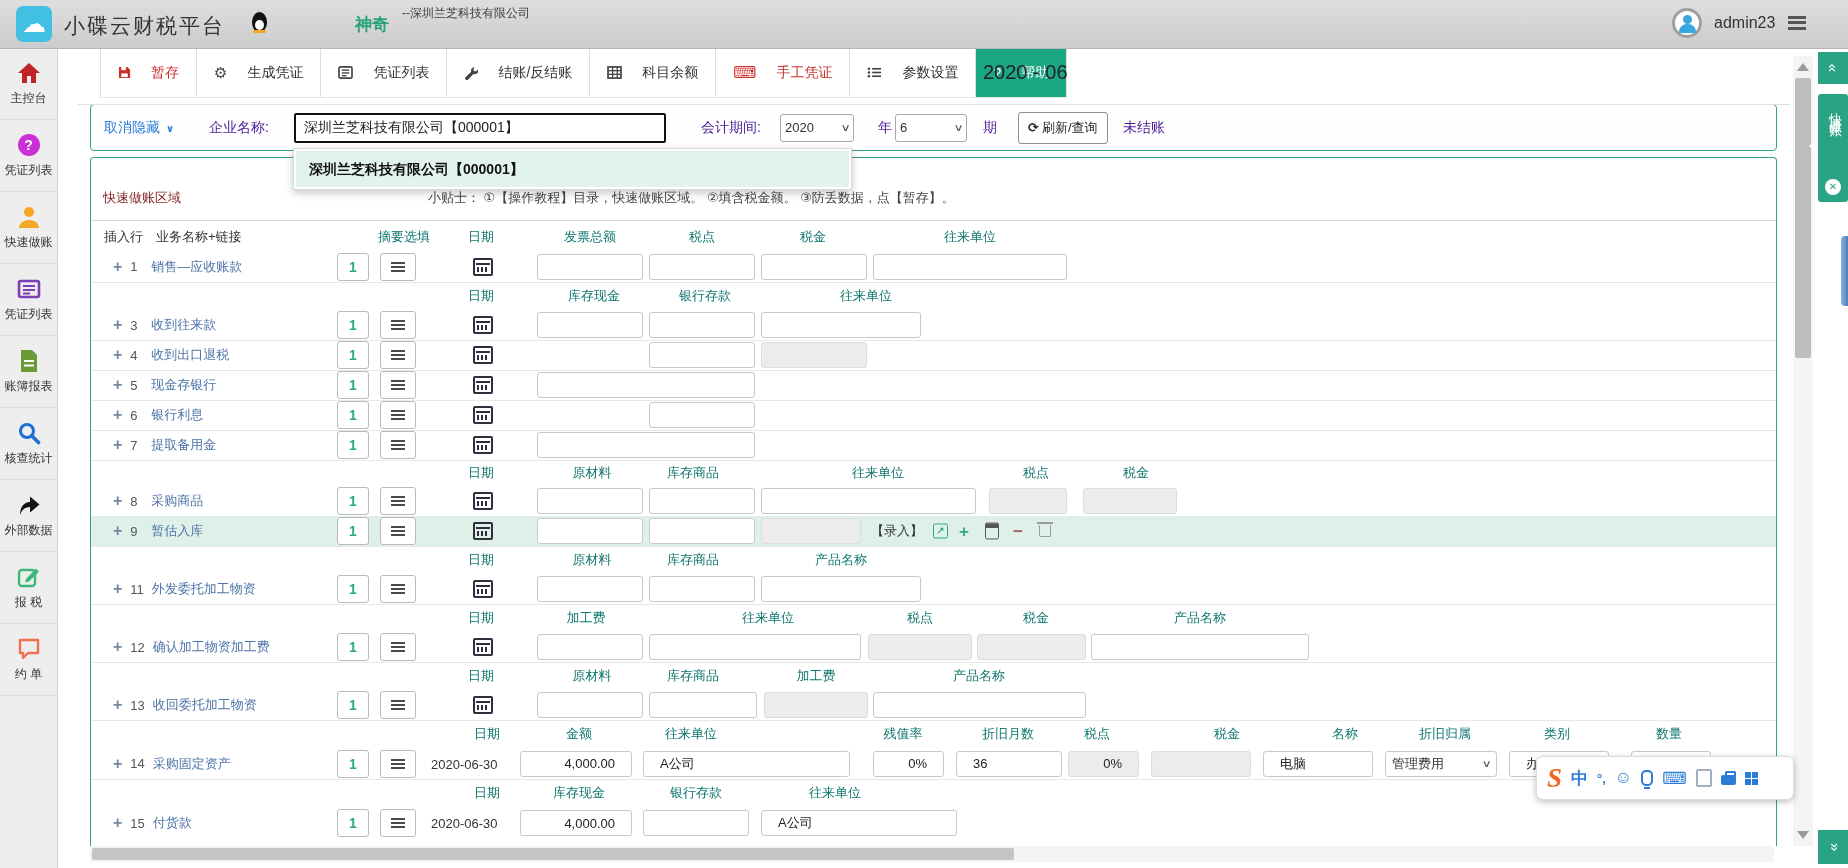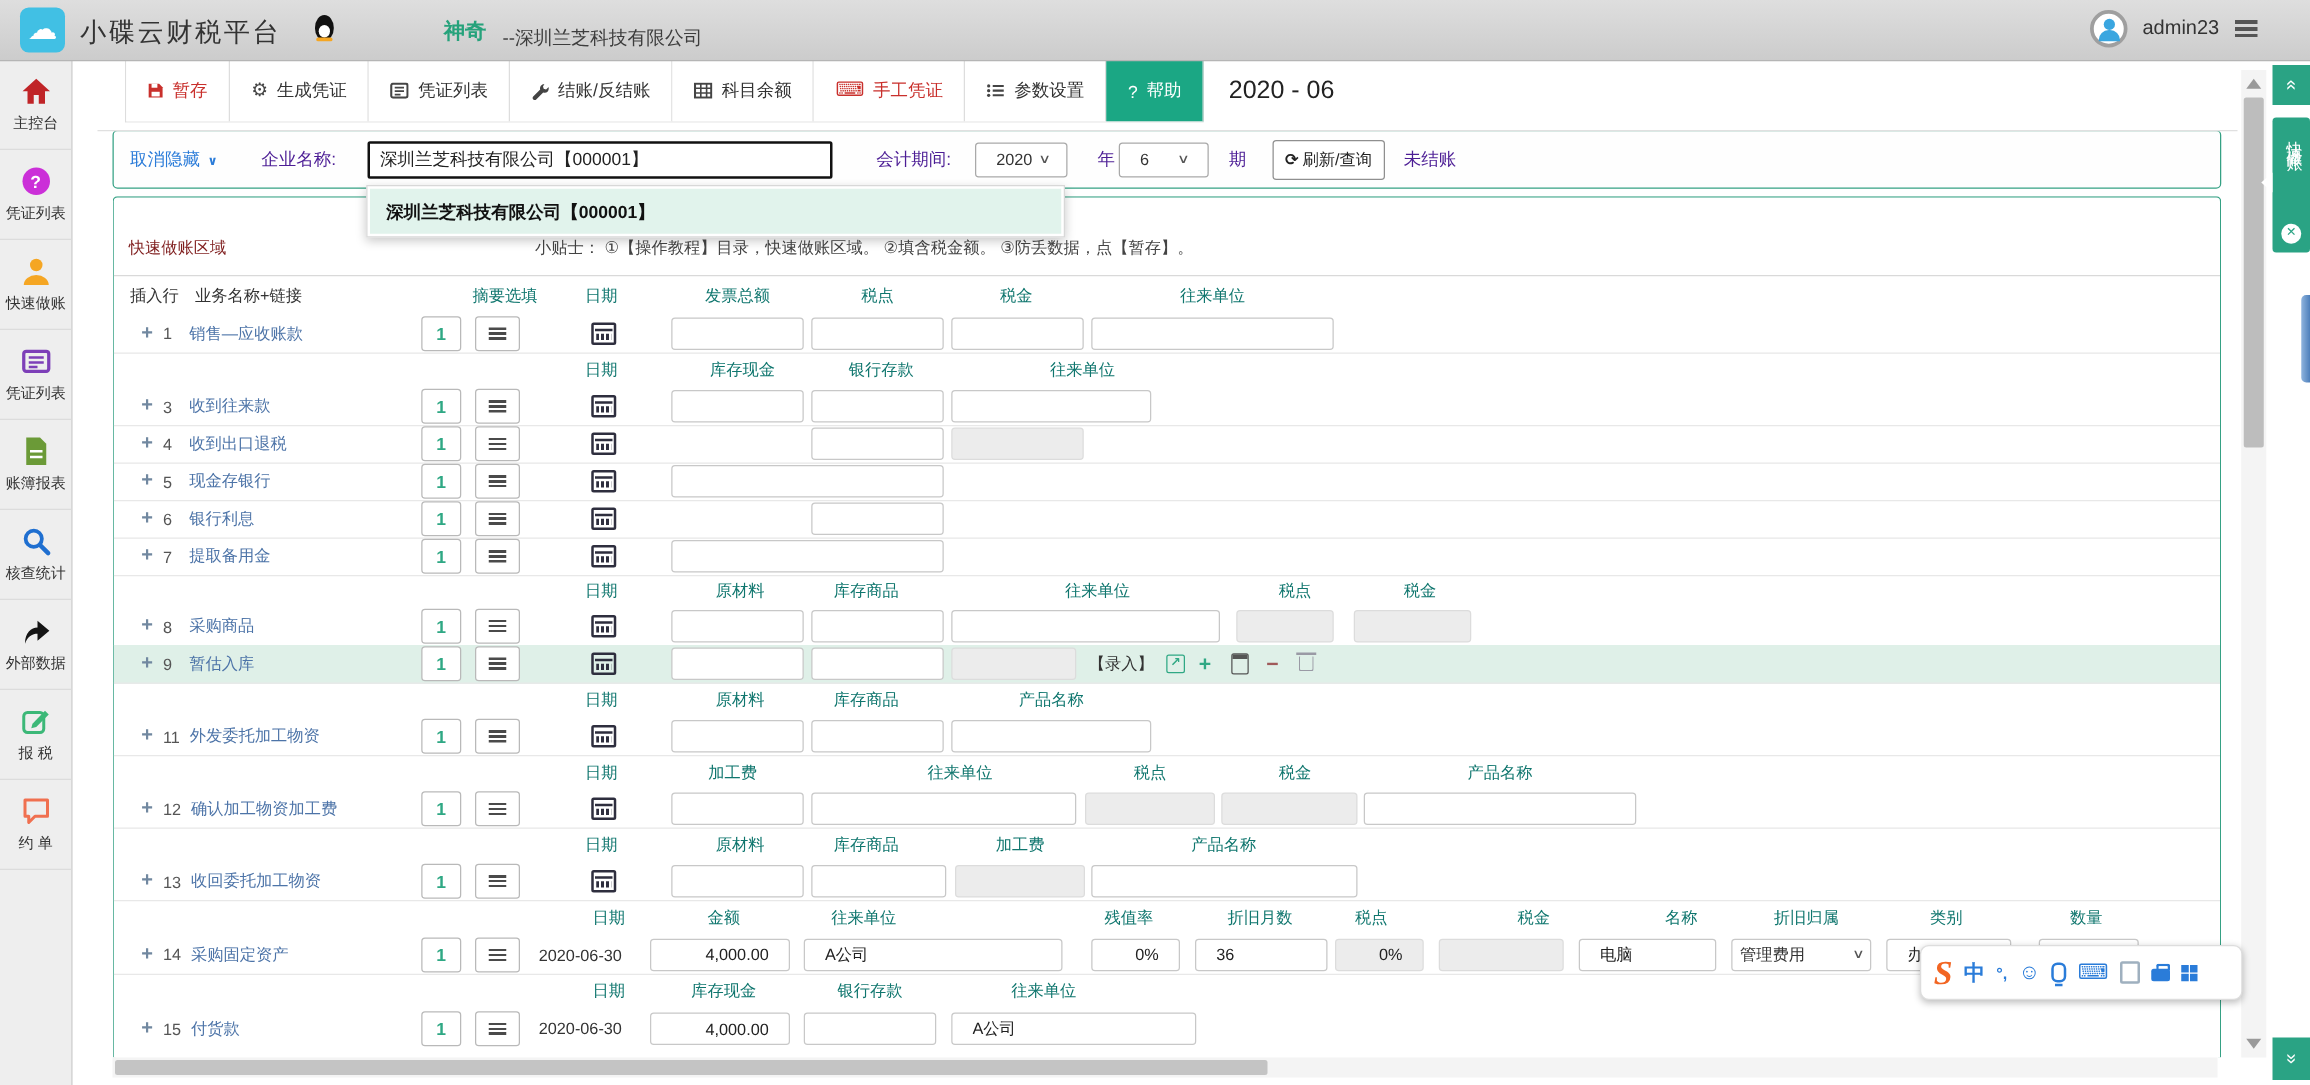--- a/index.html
+++ b/index.html
@@ -9,33 +9,33 @@
   .topbar{position:absolute;left:0;top:0;width:1848px;height:48px;
           background:linear-gradient(#dedede,#cccccc);border-bottom:1px solid #b5b5b5;z-index:30}
   .logo{position:absolute;left:16px;top:6px;width:36px;height:36px;border-radius:7px;background:#41c0e4;
         color:#fff;font-size:24px;text-align:center;line-height:36px}
   .apptitle{position:absolute;left:64px;top:12px;font-size:21px;color:#333;letter-spacing:2px}
   .qq{position:absolute;left:252px;top:12px;width:15px;height:20px;background:#111;
       border-radius:50% 50% 46% 46%}
   .qq::before{content:"";position:absolute;left:3px;top:8px;width:9px;height:10px;background:#fff;border-radius:50%}
   .qq::after{content:"";position:absolute;left:1px;bottom:-1px;width:13px;height:3px;background:#f5a623;border-radius:2px}
   .acct{position:absolute;left:355px;top:13px;font-size:17px;color:#26a27b;font-weight:bold}
-  .acctco{position:absolute;left:402px;top:21px;font-size:15px;color:#3d3d3d}
+  .acctco{position:absolute;left:402px;top:5px;font-size:12px;color:#3d3d3d}
   .avatar{position:absolute;left:1672px;top:8px;width:30px;height:30px;border-radius:50%;
           background:#fff;border:3px solid #9f9f9f;box-sizing:border-box}
   .avatar::before{content:"";position:absolute;left:8px;top:4px;width:9px;height:9px;border-radius:50%;background:#3aa6e0}
   .avatar::after{content:"";position:absolute;left:4px;top:13px;width:17px;height:9px;border-radius:8px 8px 0 0;background:#3aa6e0}
   .uname{position:absolute;left:1714px;top:14px;font-size:16px;color:#333}
   .burger{position:absolute;left:1788px;top:16px;width:18px;height:14px;
           background:repeating-linear-gradient(#555 0 3px,transparent 3px 5.5px)}
   
   .toolbar{position:absolute;left:78px;top:48px;width:1712px;height:56px;background:#fff;
            border-bottom:1px solid #e0e0e0;z-index:5}
   .btngroup{position:absolute;left:22px;top:0;height:49px;display:flex;border-left:1px solid #ddd;border-bottom:1px solid #e6e6e6;background:#fff}
-  .tbtn{height:49px;padding:0 17px;display:flex;align-items:center;gap:7px;border-right:1px solid #ddd;
+  .tbtn{height:49px;padding:0 17px;display:flex;align-items:center;gap:20px;border-right:1px solid #ddd;
         font-size:14px;color:#333;cursor:pointer;background:#fff}
   .tbtn.red{color:#c9302c}
   .tbtn.primary{background:#1ba784;color:#fff}
   .mi{display:inline-block;line-height:0}
   .period{position:absolute;left:905px;top:13px;font-size:20px;color:#222}
   
   .sidebar{position:absolute;left:0;top:48px;width:58px;height:820px;background:#eeeeee;
            border-right:1px solid #d0d0d0;box-sizing:border-box;z-index:6}
   .sitem{height:71px;border-bottom:1px solid #dcdcdc;display:flex;flex-direction:column;
          align-items:center;justify-content:center;gap:5px;cursor:pointer}
@@ -45,21 +45,21 @@
        font-size:14px;text-align:center;line-height:22px}
   
   .fpanel{position:absolute;left:90px;top:104px;width:1687px;height:47px;border:1px solid #35a184;
           border-radius:4px;background:#fefefe;box-sizing:border-box;z-index:4}
   .fitem{position:absolute;top:50%;transform:translateY(-50%);font-size:14px;color:#4c1d95;white-space:nowrap}
   .linkblue{color:#2b7cd9;cursor:pointer}
   .cinput{position:absolute;left:203px;top:8px;width:372px;height:30px;border:2px solid #111;border-radius:2px;
           font-size:14px;padding:0 8px;box-sizing:border-box;font-family:inherit;color:#222;background:#fff}
   .sel{position:absolute;top:50%;transform:translateY(-50%);height:28px;border:1px solid #a9a9a9;border-radius:3px;
        background:#fff;font-size:13px;color:#333;display:flex;align-items:center;justify-content:space-between;
-       padding:0 16px;box-sizing:border-box;cursor:pointer}
+       padding:0 4px;box-sizing:border-box;cursor:pointer}
   .chev{font-size:10px;color:#555;transform:scaleX(1.4);margin-left:6px}
   .rbtn{position:absolute;left:927px;top:50%;transform:translateY(-50%);height:30px;padding:0 9px;
         border:1px solid #8f8f8f;border-radius:3px;background:#fff;font-size:13px;color:#222;
         display:flex;align-items:center;gap:3px;cursor:pointer}
   
   .sugg{position:absolute;left:293px;top:148px;width:559px;height:42px;background:#fff;
         border:1px solid #d8d8d8;box-shadow:0 3px 8px rgba(0,0,0,.22);z-index:40;box-sizing:border-box}
   .sugg .item{position:absolute;inset:2px;background:#e1f3ec;font-size:14px;font-weight:bold;color:#111;
         line-height:36px;padding-left:13px;cursor:pointer}
   

